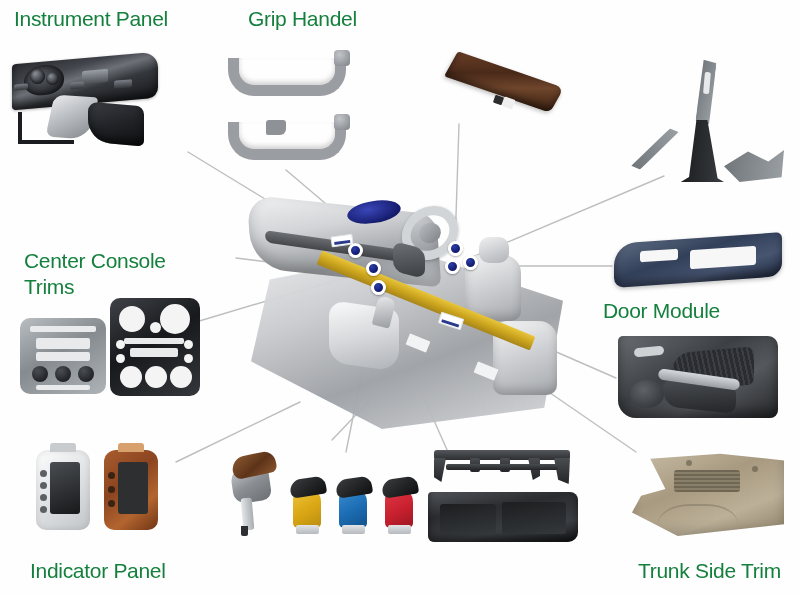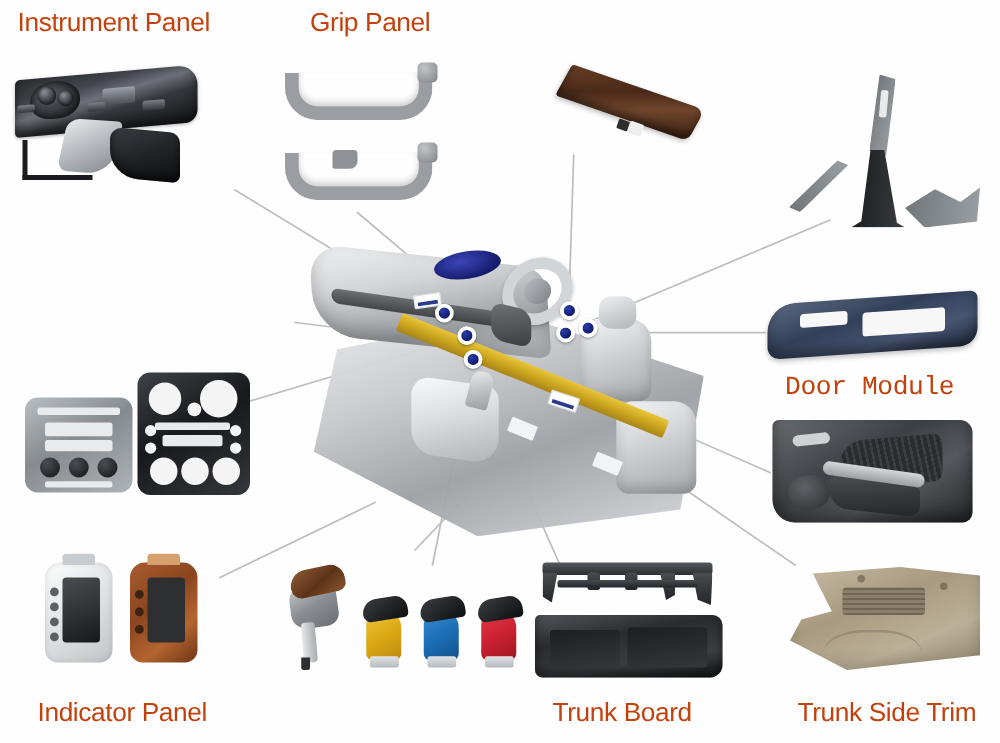--- a/index.html
+++ b/index.html
@@ -19,21 +19,21 @@
     background: #fefefe;
     overflow: hidden;
   }
 
   
   .label {
     position: absolute;
     font-size: 21px;
     font-weight: 400;
     letter-spacing: -0.3px;
-    color: #c2410c;
+    color: #15803d;
     white-space: pre-line;
     line-height: 1.22;
     text-align: left;
   }
 
   
   #leaders {
     position: absolute;
     left: 0; top: 0;
     width: 800px; height: 594px;
@@ -538,32 +538,33 @@
 
       <line x1="636" y1="452" x2="540" y2="386"></line>
 
       <line x1="236" y1="258" x2="318" y2="268"></line>
       <line x1="332" y1="440" x2="372" y2="398"></line>
     </g>
   </svg>
 
   <div class="label" style="left:14px; top:6px;">Instrument Panel</div>
 
-  <div class="label" style="left:248px; top:6px;">Grip Panel</div>
-
-
-
-
-  <div class="label" style="left:628px; top:298px;font-family:Liberation Mono, monospace;">Door Module</div>
-
+  <div class="label" style="left:248px; top:6px;">Grip Handel</div>
+
+
+
+
+  <div class="label" style="left:603px; top:298px;">Door Module</div>
+
+  <div class="label" style="left:24px; top:248px;">Center Console
+Trims</div>
 
   <div class="label" style="left:30px; top:558px;">Indicator Panel</div>
 
 
-  <div class="label" style="left:442px; top:558px;">Trunk Board</div>
 
   <div class="label" style="left:638px; top:558px;">Trunk Side Trim</div>
 
   <div class="part" style="left:10px; top:52px; width:170px; height:110px;">
     <div class="ip-dash"></div>
     <div class="ip-cluster"></div>
     <div class="ip-gauge" style="left:20px; top:17px; width:15px; height:15px;"></div>
     <div class="ip-gauge" style="left:36px; top:20px; width:13px; height:13px;"></div>
     <div class="ip-screen"></div>
     <div class="ip-vent" style="left:60px; top:30px; width:14px; height:7px;"></div>

